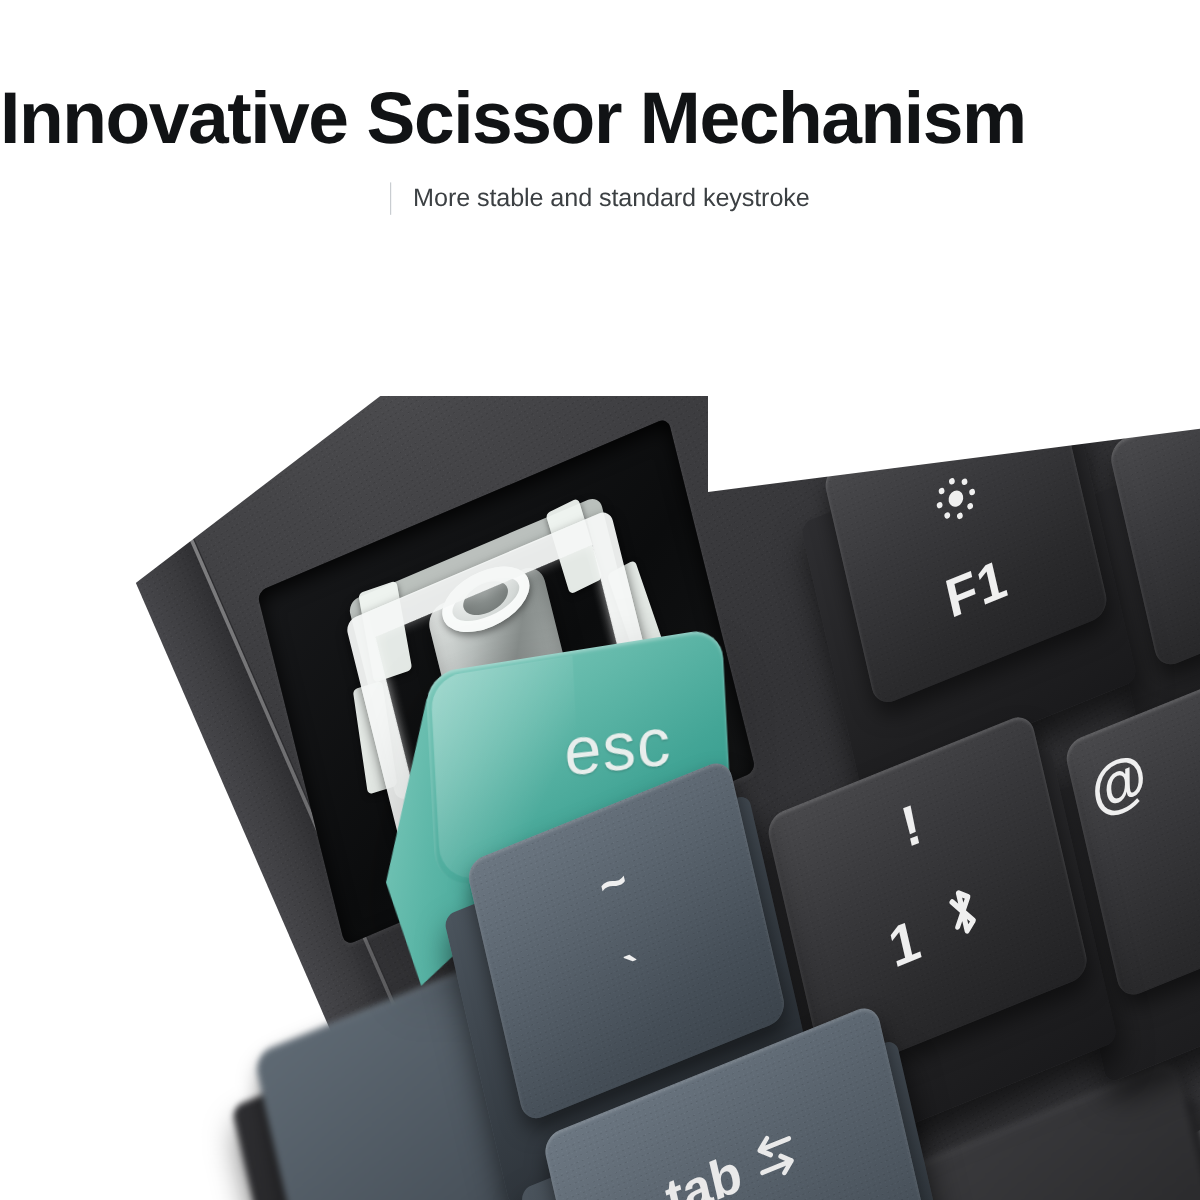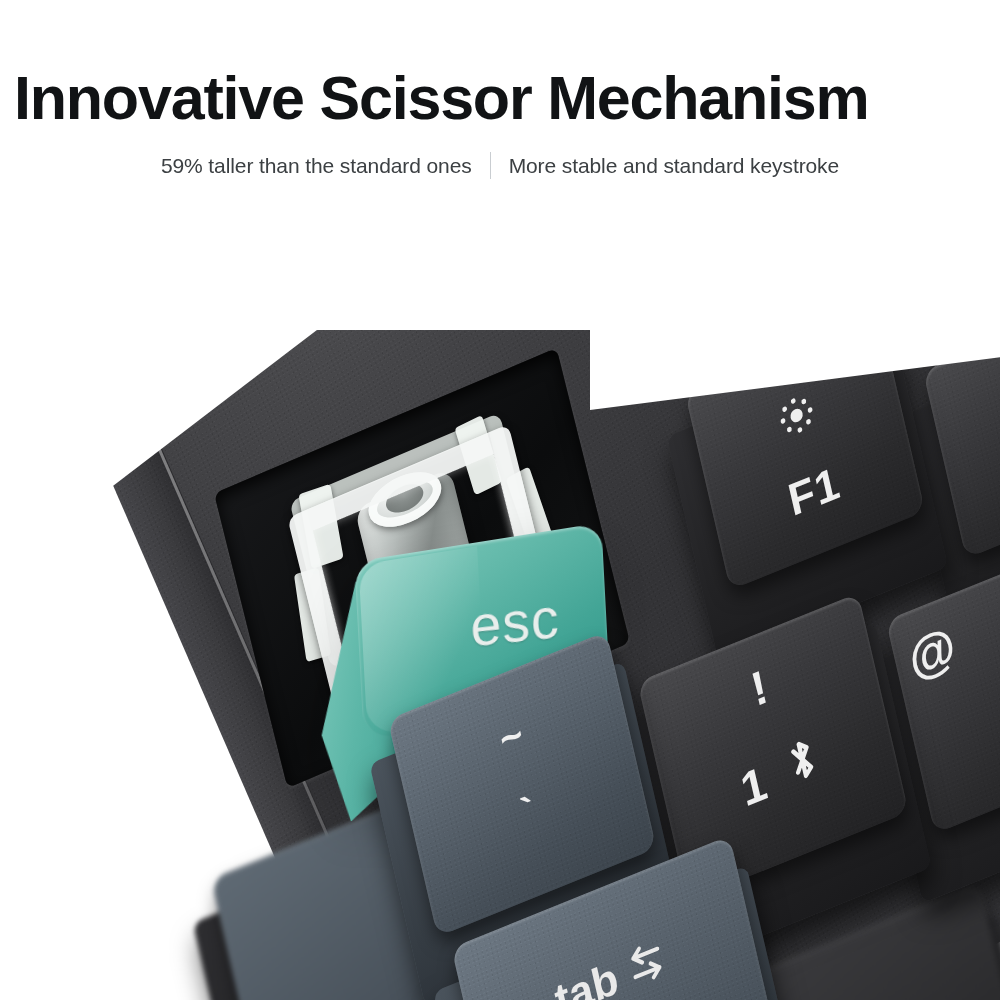--- a/index.html
+++ b/index.html
@@ -5,21 +5,21 @@
   * { margin:0; padding:0; box-sizing:border-box; }
   html,body { width:1000px; height:1000px; background:#ffffff; overflow:hidden; }
   body { font-family:"Liberation Sans", sans-serif; }
 
   .canvas { position:relative; width:1000px; height:1000px; background:#fff; overflow:hidden; }
 
   
   .headline {
     position:absolute; left:0; top:66px; width:812px; text-align:center;
     font-size:61px; font-weight:700; letter-spacing:-1.2px; color:#111315;
-    line-height:1.05; white-space:nowrap;padding-left:14px;
+    line-height:1.05; white-space:nowrap;
   }
   .subrow {
     position:absolute; left:0; top:152px; width:1000px;
     display:flex; align-items:center; justify-content:center; gap:0;
     font-size:21px; color:#3c4043; letter-spacing:-0.1px; white-space:nowrap;
   }
   .sub-a { padding-right:18px; }
   .sub-div { width:1px; height:27px; background:#c9cdd1; }
   .sub-b { padding-left:18px; }
 
@@ -245,21 +245,20 @@
              clip-path: polygon(0% 0%, 100% 0%, 100% 40%, 0% 100%); }
 </style>
 </head>
 <body>
 
 <div class="canvas">
 
   <div class="headline">Innovative Scissor Mechanism</div>
 
   <div class="subrow">
-    <span class="sub-a">59% taller than the standard ones</span>
     <span class="sub-div"></span>
     <span class="sub-b">More stable and standard keystroke</span>
   </div>
 
   <div class="kb-wrap">
 
     <div class="case-top">
       <div class="tex"></div>
     </div>
     <div class="case-bevel">

